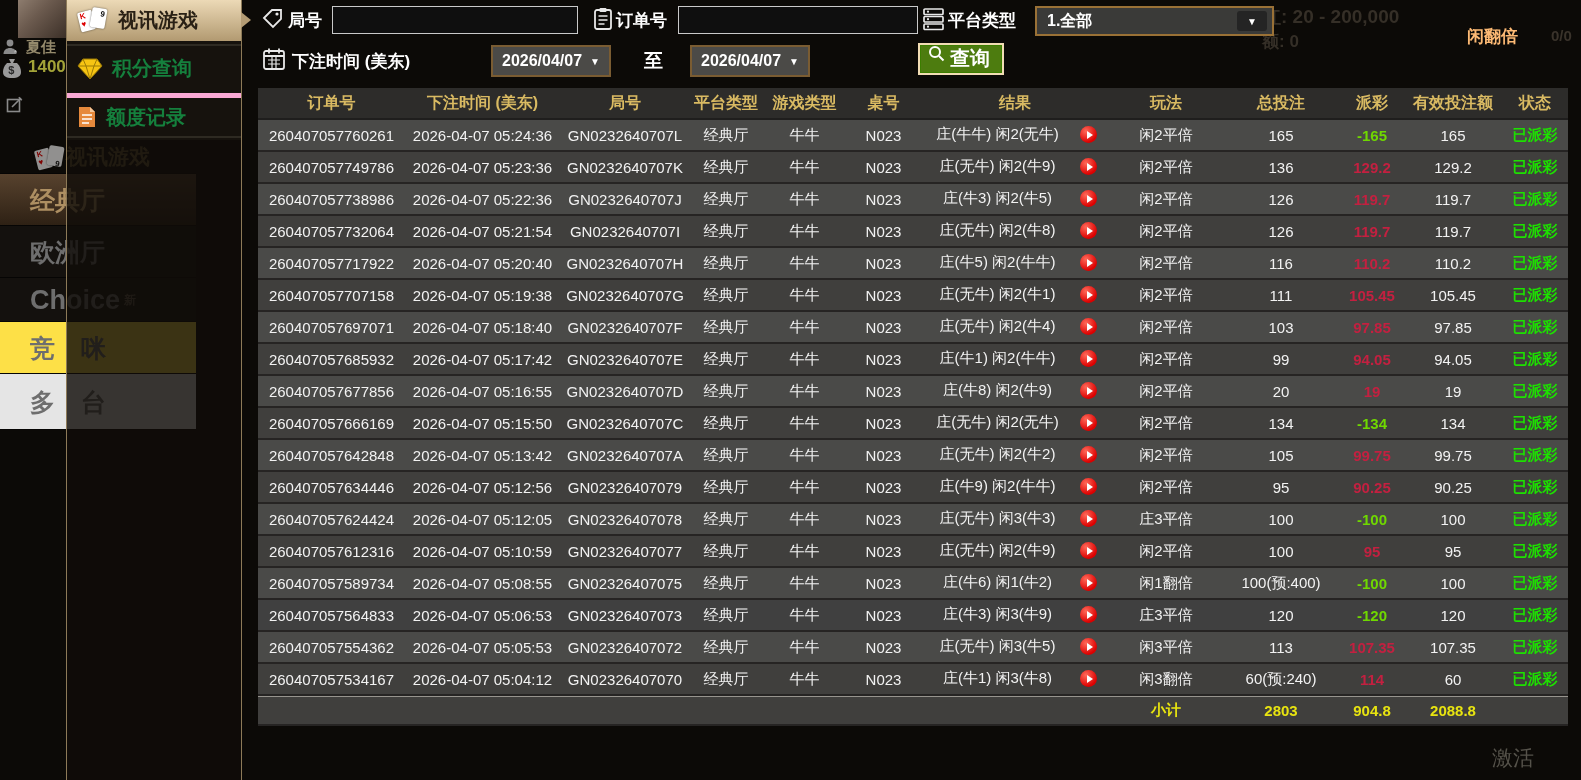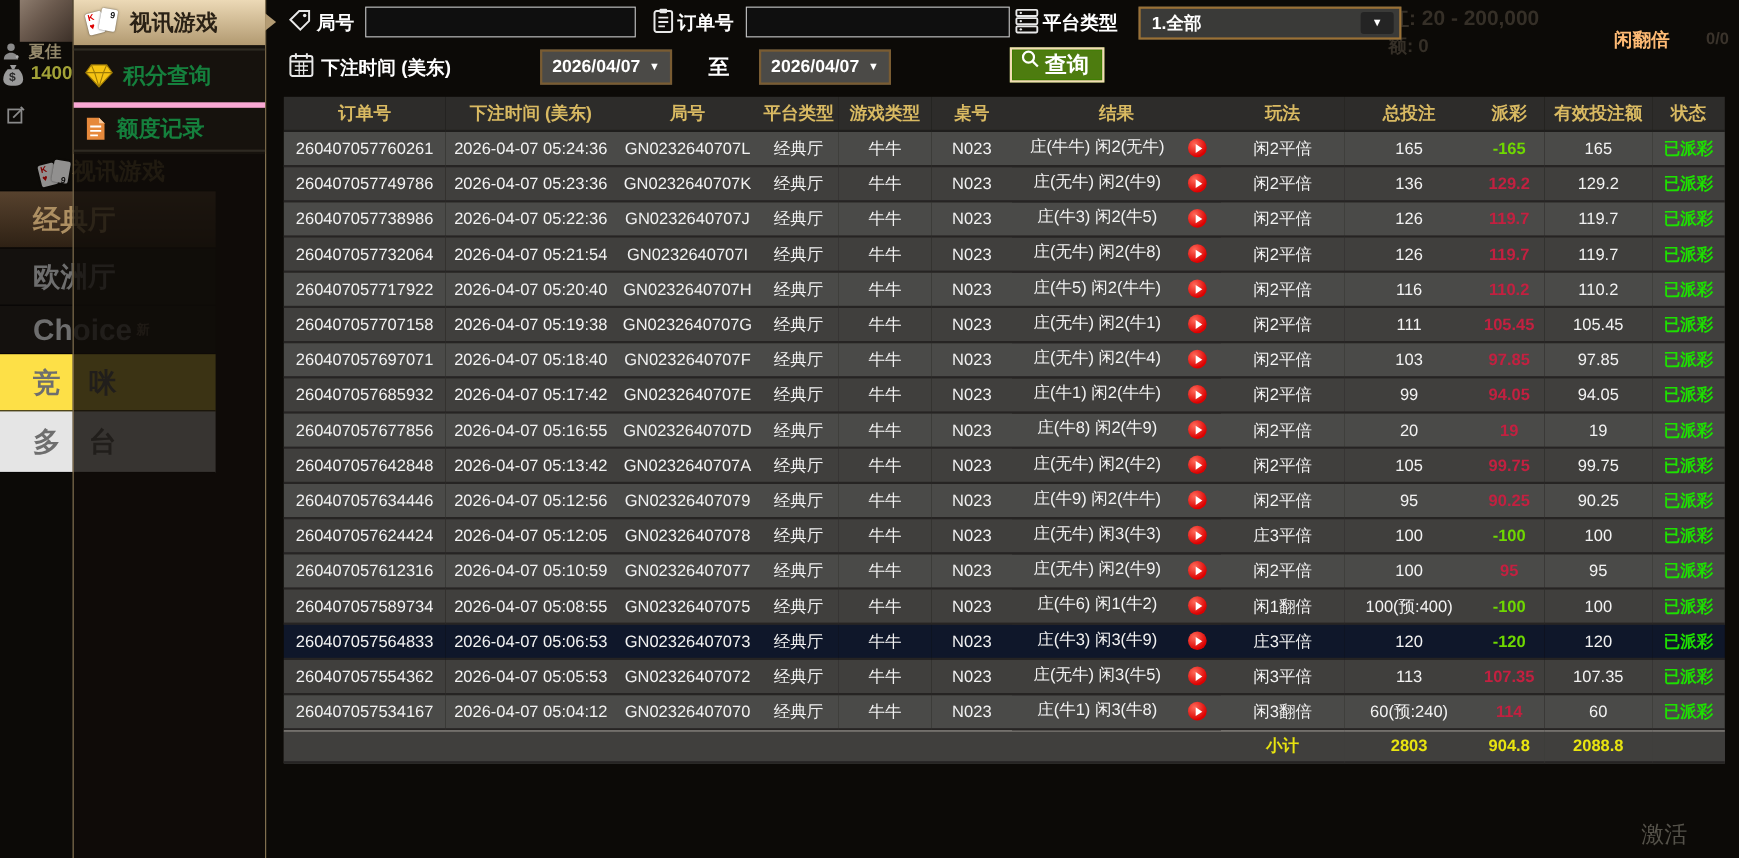--- a/index.html
+++ b/index.html
@@ -69,21 +69,21 @@
     border:2px solid #f2ddb4;box-shadow:inset 0 0 0 1px #3c7d00;display:flex;align-items:flex-start;gap:5px;
     color:#fff;font-weight:bold;font-size:20px;cursor:pointer;}
 
   
   #table-wrap{position:absolute;left:258px;top:88px;width:1310px;}
   table{border-collapse:separate;border-spacing:0;table-layout:fixed;width:1310px;font-size:15px;color:#f2f2f2;}
   th{background:#2d2c2a;color:#d9ba62;font-size:16px;font-weight:bold;height:28px;border-bottom:2px solid #1f1e1d;overflow:hidden;white-space:nowrap;}
   td{height:28px;text-align:center;border-bottom:2px solid #262423;overflow:hidden;white-space:nowrap;}
   tbody tr:nth-child(odd){background:#4a4a48;}
   tbody tr:nth-child(even){background:#403f3d;}
-  tbody tr.hl{background:#0f172a;margin-left:44px;}
+  tbody tr.hl{background:#404040;margin-left:44px;}
   td.c-res{position:relative;}
   .res-text{position:absolute;left:0;top:0;width:155px;line-height:28px;text-align:center;}
   .play-btn{position:absolute;left:160px;top:6px;width:17px;height:17px;border-radius:50%;
     background:radial-gradient(circle at 35% 30%,#ff6a5a,#dc0000 70%);display:flex;align-items:center;justify-content:center;cursor:pointer;}
   .play-btn::after{content:'';border-left:6px solid #fff;border-top:4px solid transparent;border-bottom:4px solid transparent;margin-left:2px;}
   td.win{color:#c32040;font-weight:bold;}
   td.loss{color:#6fd800;font-weight:bold;}
   td.st{color:#1de000;font-weight:bold;}
   tr.sum td{background:#403f3d;border-top:1px solid #97948e;color:#e8e410;font-weight:bold;height:25px;}
 </style>
@@ -367,20 +367,37 @@
               <span class="res-text">庄(牛8) 闲2(牛9)</span>
               <span class="play-btn"></span>
             </td>
             <td>闲2平倍</td>
             <td>20</td>
             <td class="win">19</td>
             <td>19</td>
             <td class="st">已派彩</td>
           </tr>
           <tr>
+            <td>260407057666169</td>
+            <td>2026-04-07 05:15:50</td>
+            <td>GN0232640707C</td>
+            <td>经典厅</td>
+            <td>牛牛</td>
+            <td>N023</td>
+            <td class="c-res">
+              <span class="res-text">庄(无牛) 闲2(无牛)</span>
+              <span class="play-btn"></span>
+            </td>
+            <td>闲2平倍</td>
+            <td>134</td>
+            <td class="loss">-134</td>
+            <td>134</td>
+            <td class="st">已派彩</td>
+          </tr>
+          <tr>
             <td>260407057642848</td>
             <td>2026-04-07 05:13:42</td>
             <td>GN0232640707A</td>
             <td>经典厅</td>
             <td>牛牛</td>
             <td>N023</td>
             <td class="c-res">
               <span class="res-text">庄(无牛) 闲2(牛2)</span>
               <span class="play-btn"></span>
             </td>

